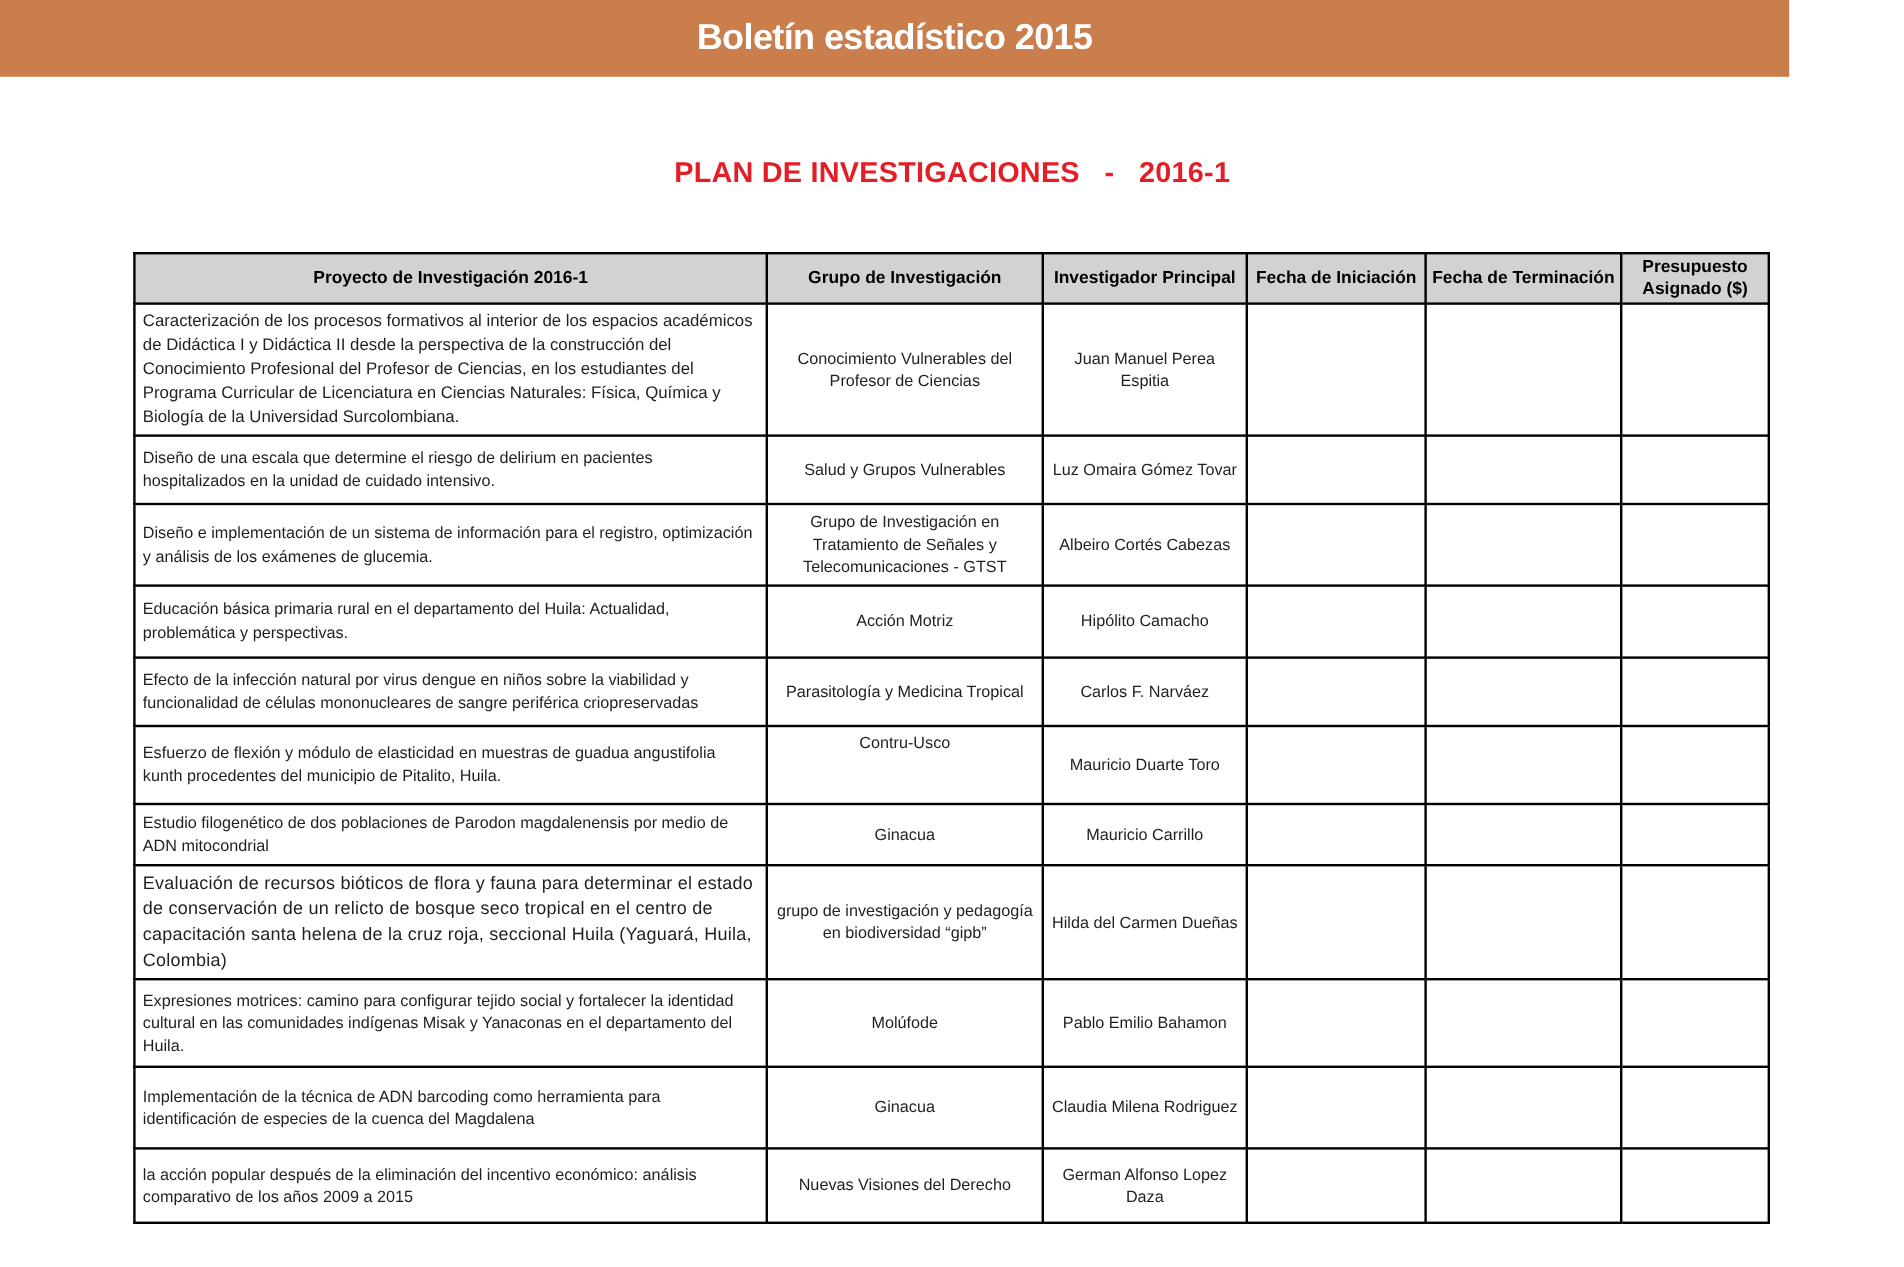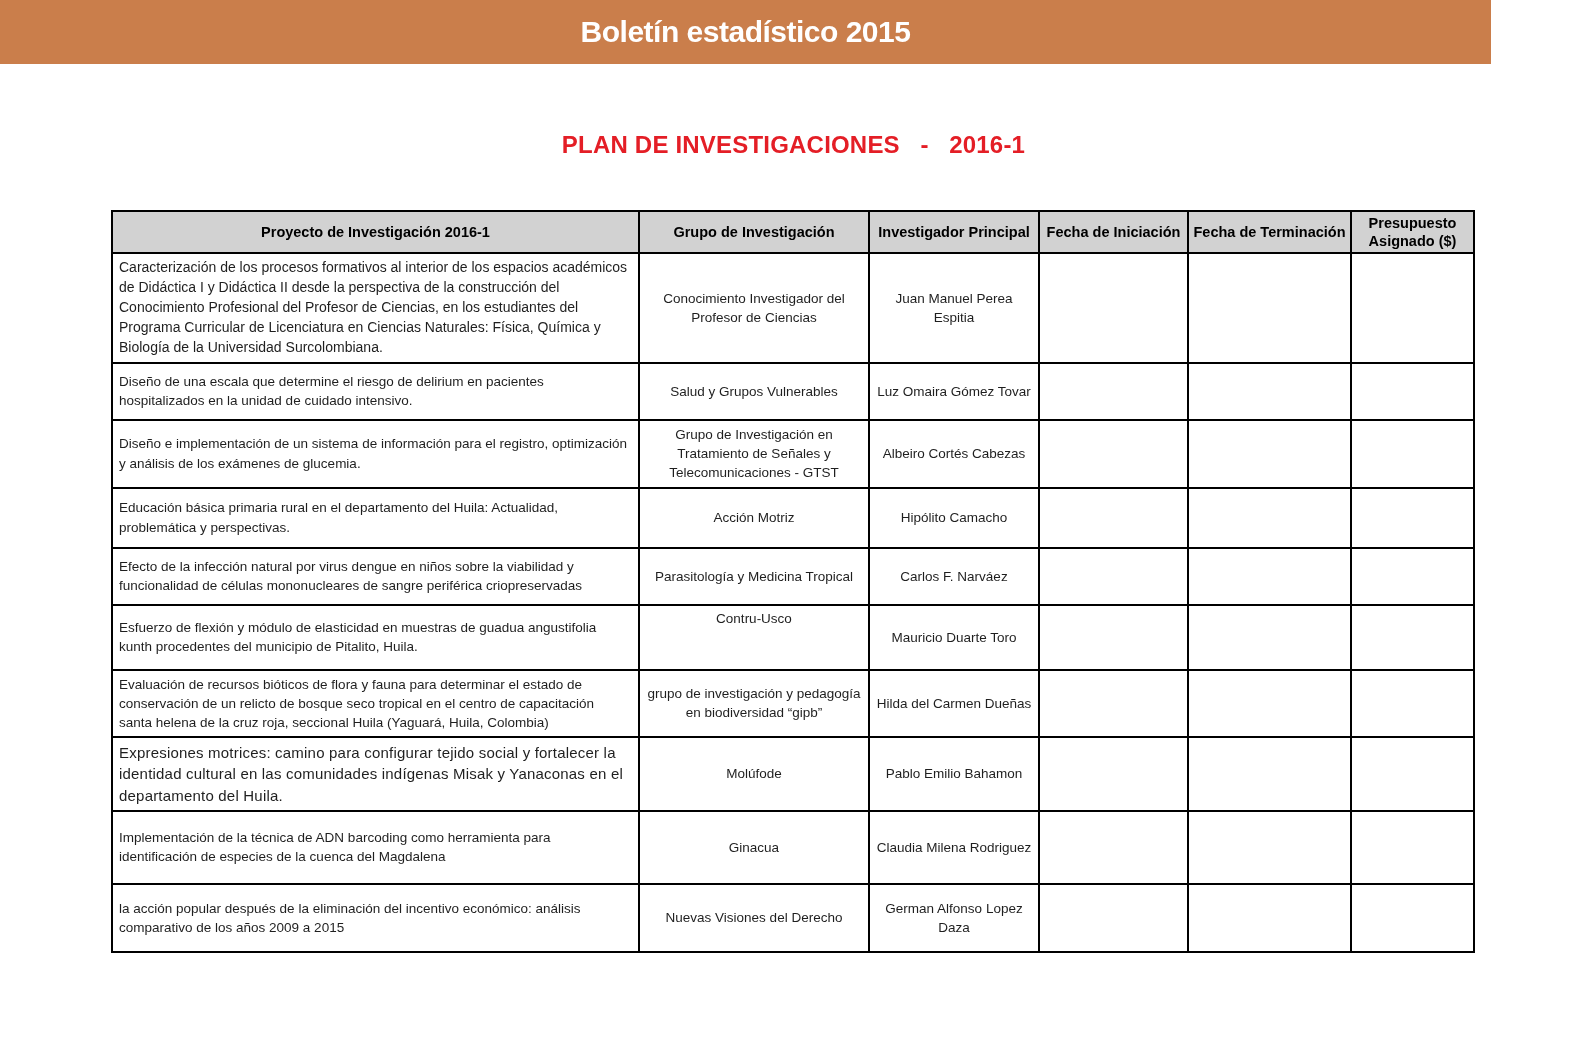--- a/index.html
+++ b/index.html
@@ -119,21 +119,21 @@
           <th>Grupo de Investigación</th>
           <th>Investigador Principal</th>
           <th>Fecha de Iniciación</th>
           <th>Fecha de Terminación</th>
           <th>Presupuesto Asignado ($)</th>
         </tr>
     </thead>
     <tbody>
     <tr>
           <td class="col-proyecto">Caracterización de los procesos formativos al interior de los espacios académicos de Didáctica I y Didáctica II desde la perspectiva de la construcción del Conocimiento Profesional del Profesor de Ciencias, en los estudiantes del Programa Curricular de Licenciatura en Ciencias Naturales: Física, Química y Biología  de la Universidad Surcolombiana.</td>
-          <td class="col-grupo">Conocimiento Investigador del Profesor de Ciencias</td>
+          <td class="col-grupo">Conocimiento Vulnerables del Profesor de Ciencias</td>
           <td class="col-investigador">Juan Manuel Perea Espitia</td>
           <td class="col-fecha_iniciacion"></td>
           <td class="col-fecha_terminacion"></td>
           <td class="col-presupuesto"></td>
         </tr>
         <tr>
           <td class="col-proyecto">Diseño de una escala que determine el riesgo de delirium en pacientes hospitalizados en la unidad de cuidado intensivo.</td>
           <td class="col-grupo">Salud y Grupos Vulnerables</td>
           <td class="col-investigador">Luz Omaira Gómez Tovar</td>
           <td class="col-fecha_iniciacion"></td>
@@ -166,20 +166,28 @@
         </tr>
         <tr>
           <td class="col-proyecto">Esfuerzo de flexión y módulo de elasticidad en muestras de guadua angustifolia kunth procedentes del municipio de Pitalito, Huila.</td>
           <td class="col-grupo">Contru-Usco</td>
           <td class="col-investigador">Mauricio Duarte Toro</td>
           <td class="col-fecha_iniciacion"></td>
           <td class="col-fecha_terminacion"></td>
           <td class="col-presupuesto"></td>
         </tr>
         <tr>
+          <td class="col-proyecto">Estudio filogenético de dos poblaciones  de Parodon magdalenensis por medio de ADN mitocondrial</td>
+          <td class="col-grupo">Ginacua</td>
+          <td class="col-investigador">Mauricio Carrillo</td>
+          <td class="col-fecha_iniciacion"></td>
+          <td class="col-fecha_terminacion"></td>
+          <td class="col-presupuesto"></td>
+        </tr>
+        <tr>
           <td class="col-proyecto">Evaluación de recursos bióticos de flora y fauna para determinar el estado de conservación de un relicto de bosque seco tropical en el centro de capacitación santa helena de la cruz roja, seccional Huila (Yaguará, Huila, Colombia)</td>
           <td class="col-grupo">grupo de investigación y pedagogía en biodiversidad “gipb”</td>
           <td class="col-investigador">Hilda del Carmen Dueñas</td>
           <td class="col-fecha_iniciacion"></td>
           <td class="col-fecha_terminacion"></td>
           <td class="col-presupuesto"></td>
         </tr>
         <tr>
           <td class="col-proyecto">Expresiones motrices: camino para configurar tejido social y fortalecer la identidad cultural en las comunidades indígenas Misak  y Yanaconas en el departamento del Huila.</td>
           <td class="col-grupo">Molúfode</td>

